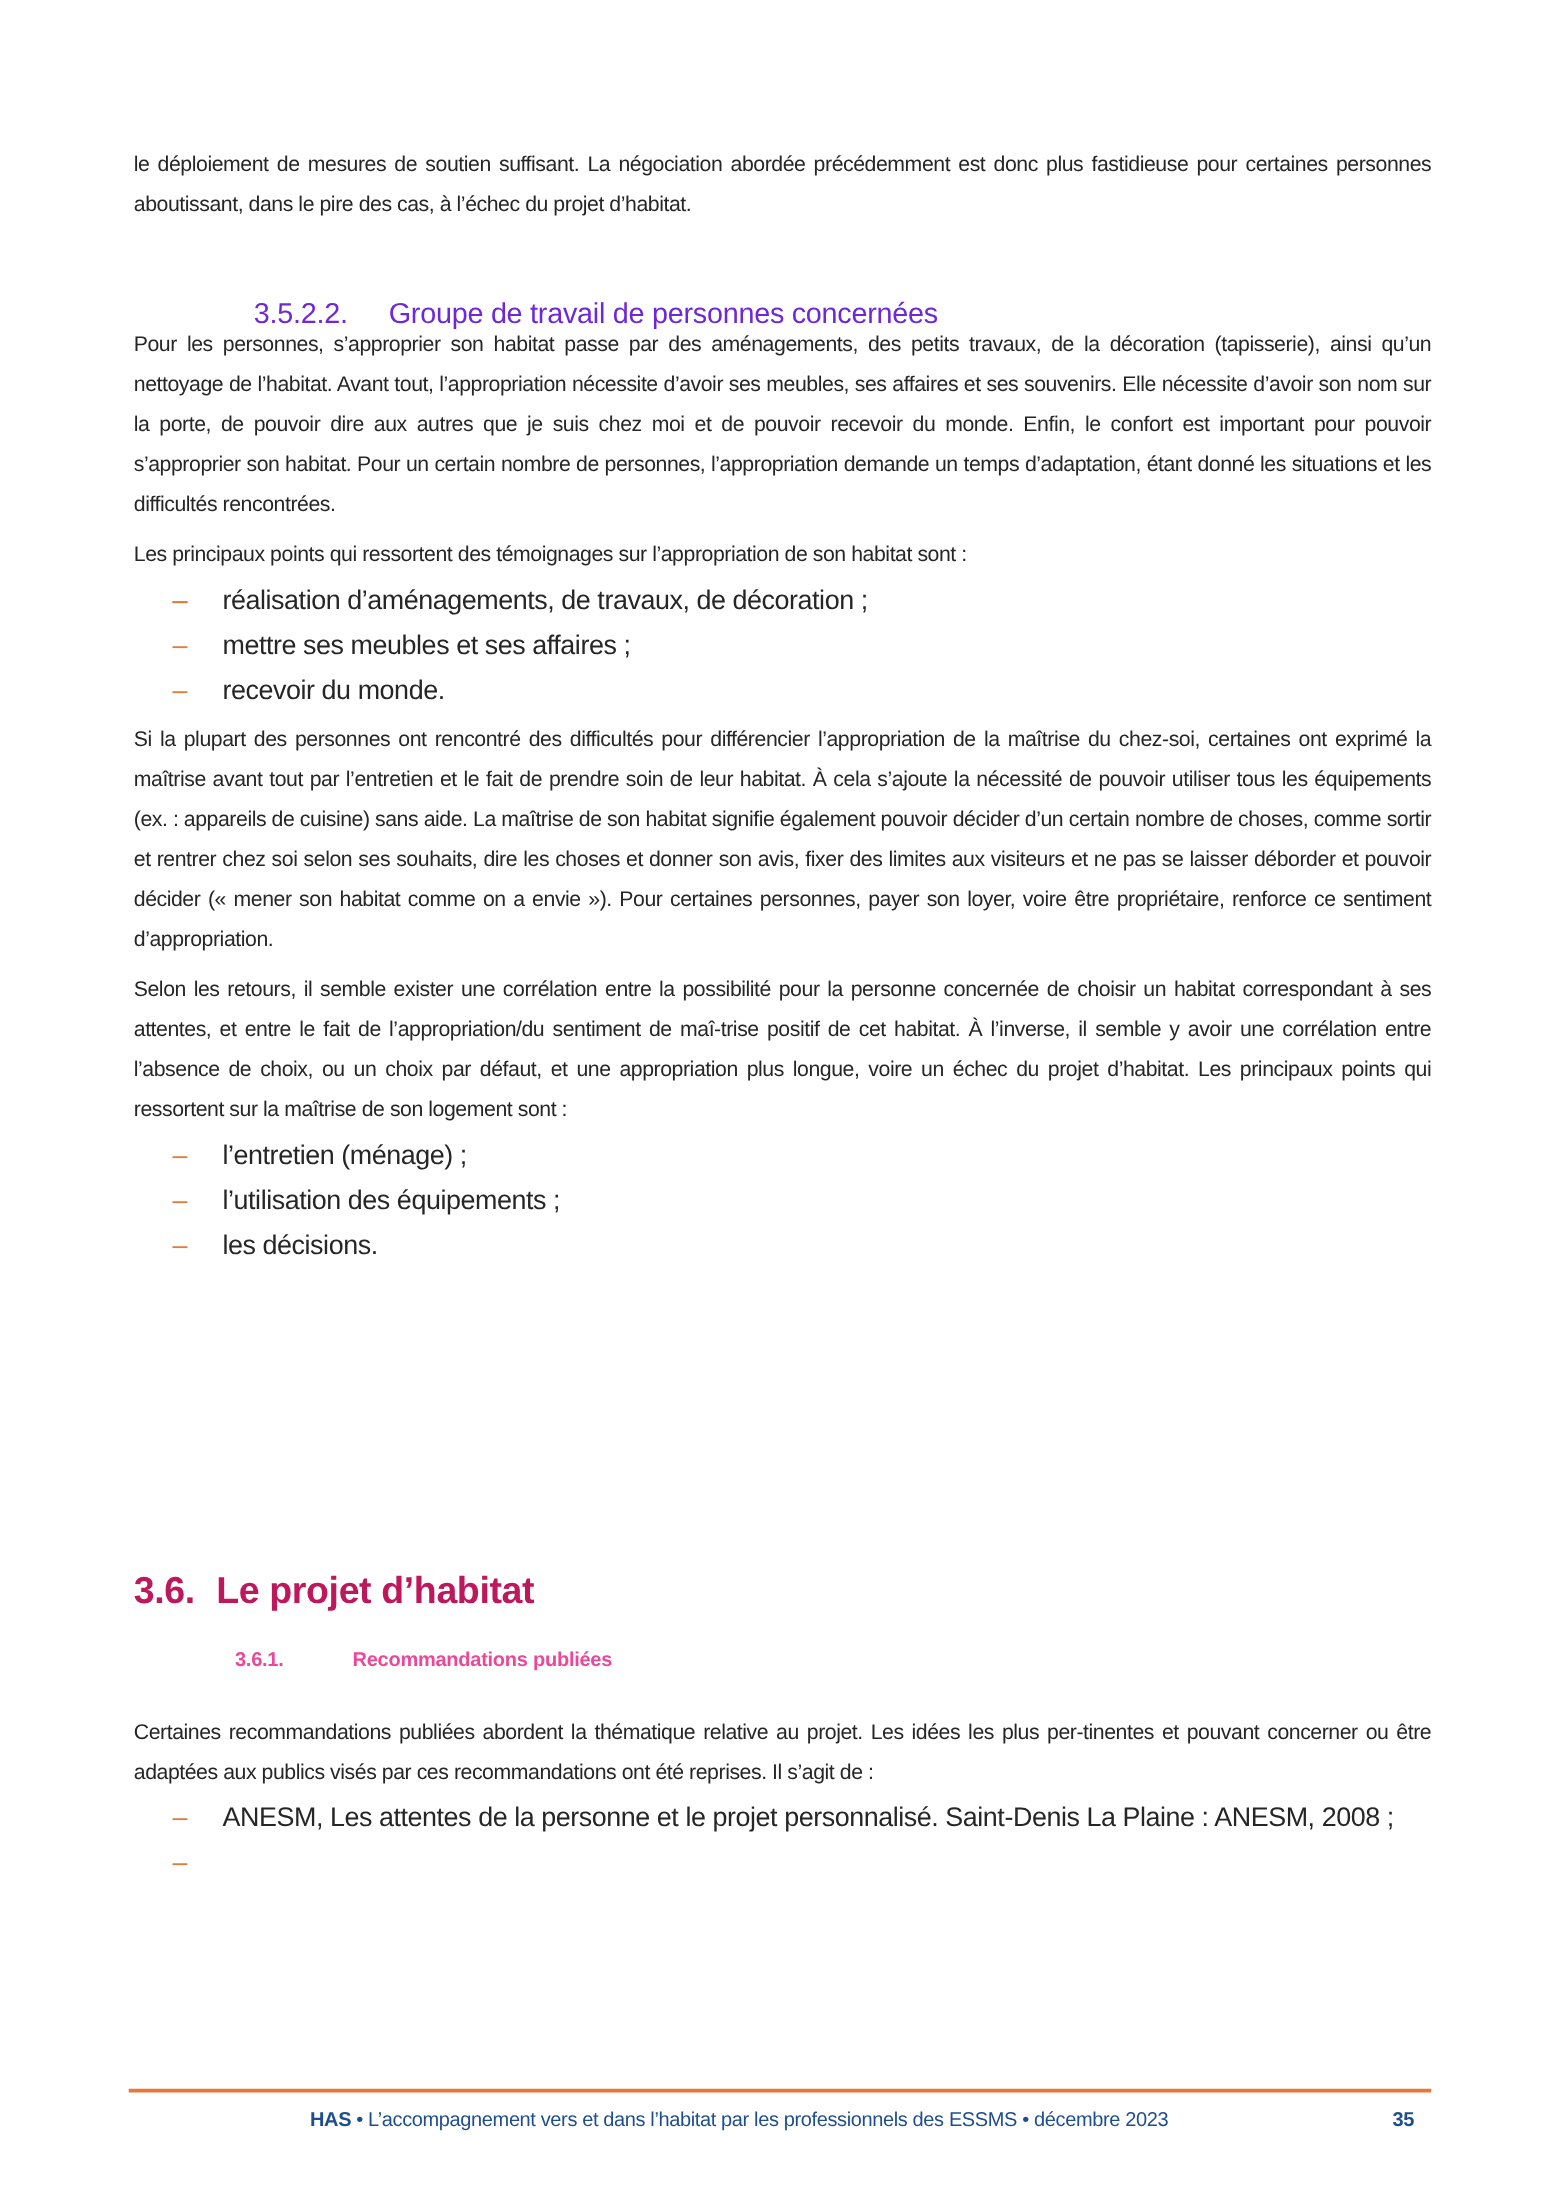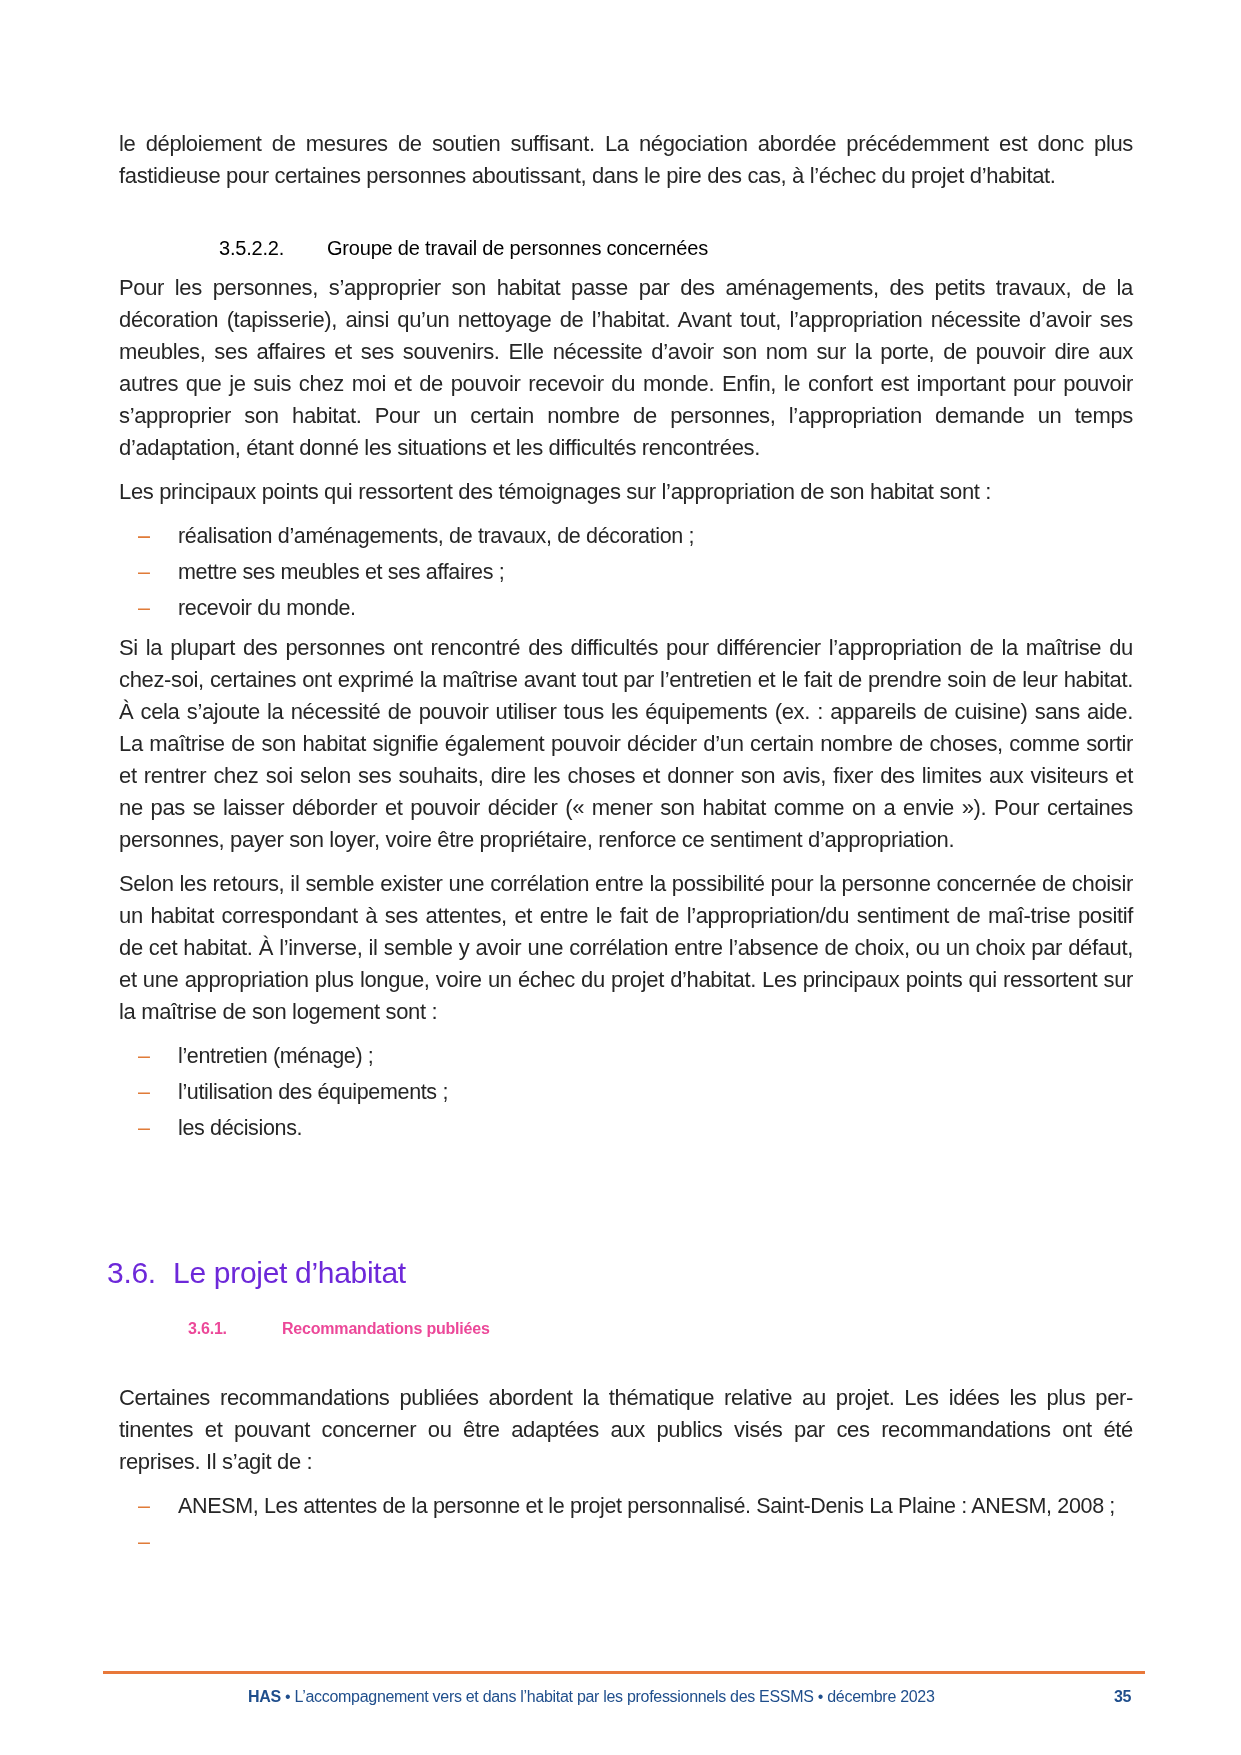--- a/index.html
+++ b/index.html
@@ -1,22 +1,22 @@
 <!DOCTYPE html>
 <html><head>
 <meta charset="utf-8">
 <style>
   html, body { margin:0; padding:0; background:#ffffff; }
   body { width:1241px; height:1755px; position:relative; overflow:hidden;
          font-family:"Liberation Sans", sans-serif; color:#262626; }
   .page { position:absolute; left:107px; top:0; width:1038px; }
-  p.body { margin:12px; font-size:22px; line-height:32px; text-align:justify; letter-spacing:-0.35px; }
-  .h4 { position:absolute; left:112px; font-size:20px; color:#000000; letter-spacing:-0.2px; }
+  p.body { margin:0; font-size:17px; line-height:32px; text-align:justify; letter-spacing:-0.35px; }
+  .h4 { position:absolute; left:96px; font-size:23px; color:#6d28d9; letter-spacing:-0.2px; }
   .h4 .num { display:inline-block; width:108px; }
-  .h2 { position:absolute; left:0; font-size:30px; font-weight:normal; color:#6d28d9; letter-spacing:-0.3px; }
+  .h2 { position:absolute; left:0; font-size:30px; font-weight:bold; color:#be185d; letter-spacing:-0.3px; }
   .h2 .num { display:inline-block; width:66px; }
   .h3 { position:absolute; left:81px; font-size:16px; font-weight:bold; color:#ec4899; letter-spacing:-0.2px; }
   .h3 .num { display:inline-block; width:94px; }
   ul.dash { list-style:none; margin:0; padding:0; }
   ul.dash li { position:relative; padding-left:71px; font-size:21.5px; line-height:32px; letter-spacing:-0.35px; text-align:justify; margin:0; }
   ul.dash li .bullet { position:absolute; left:31px; top:0; color:#e07b39; }
   .blk { position:absolute; left:0; width:1038px; }
   .footer-rule { position:absolute; left:103px; top:1671px; width:1042px; height:3px; background:#e8783a; }
   .footer { position:absolute; left:0; top:1688px; width:1241px; font-size:16px; color:#1f4e8c; letter-spacing:-0.3px; }
   .footer .center { position:absolute; left:248px;text-align:right; }

